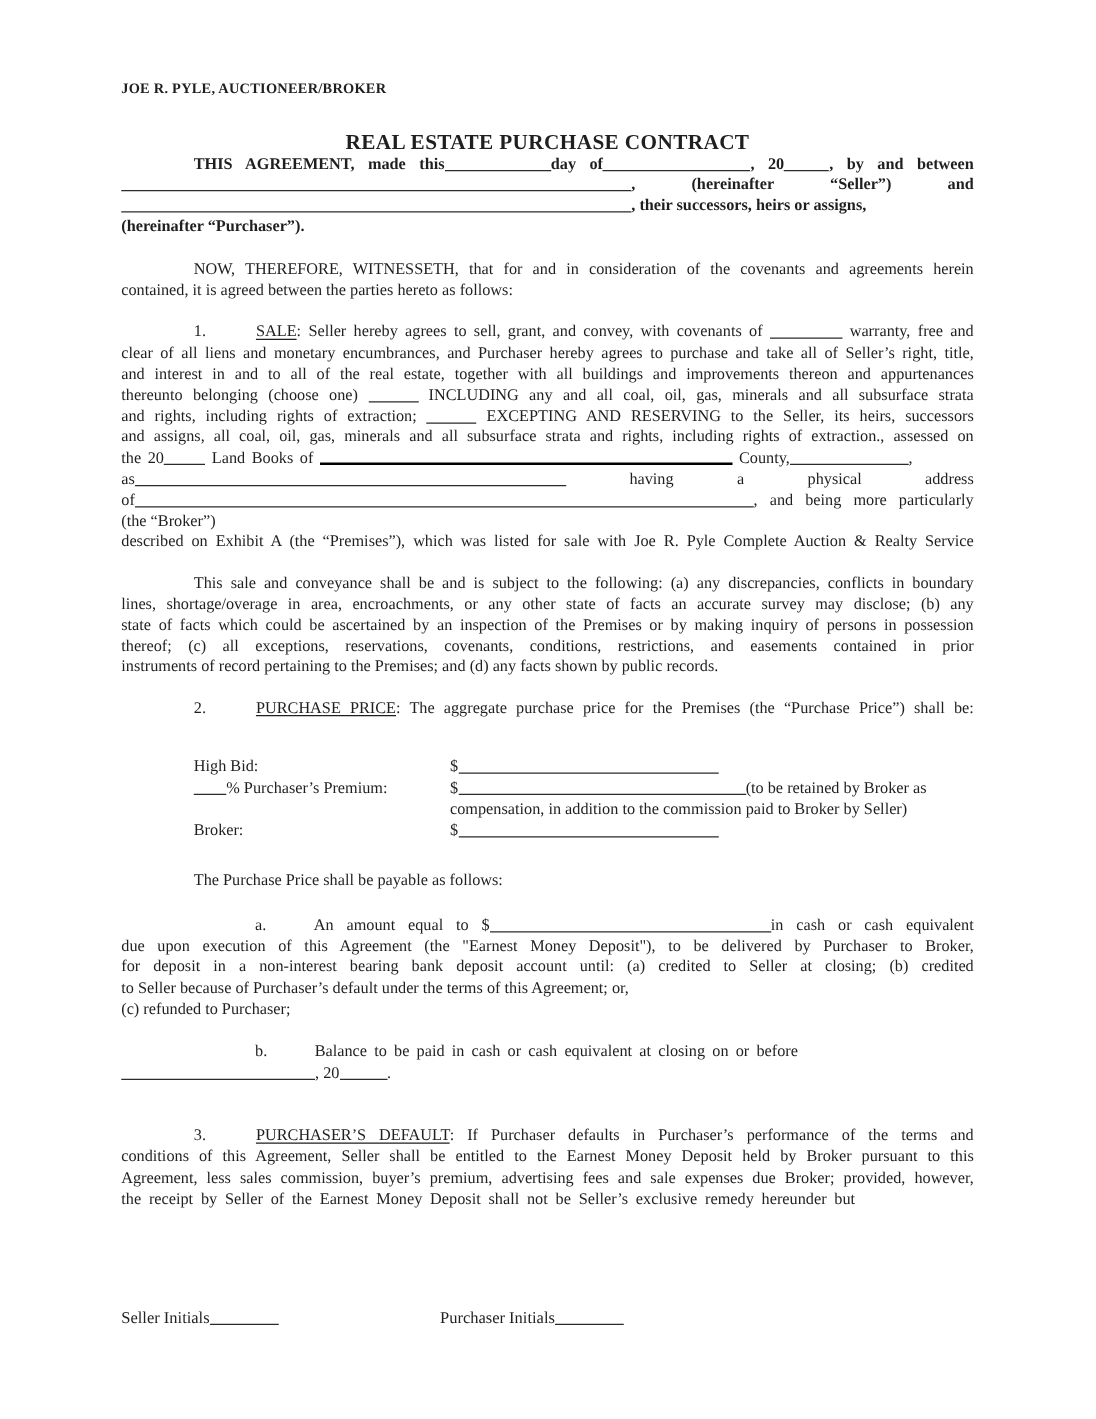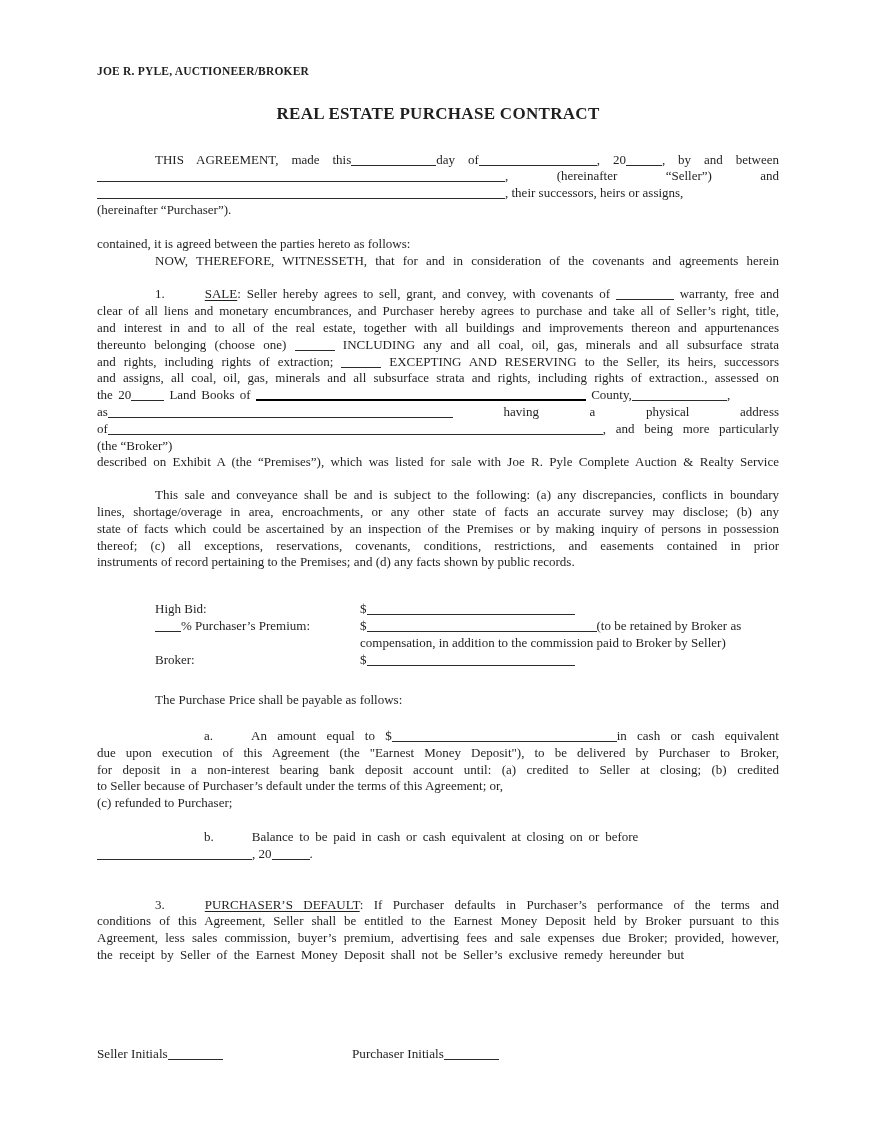--- a/index.html
+++ b/index.html
@@ -31,49 +31,52 @@
 <body>
 
 <div class="page">
   <div class="content" id="doc-content">
       <div class="block broker" style="margin-top: 0px;">
         <div class="line"><span>JOE R. PYLE, AUCTIONEER/BROKER</span></div>
       </div>
       <div class="block title" style="margin-top: 26px;">
         <div class="line"><span>REAL ESTATE PURCHASE CONTRACT</span></div>
       </div>
-      <div class="block" style="margin-top: 29px;">
+      <div class="block" style=" font-weight: bold;">
         <div class="line j"><span class="gap" style="width: 58px;"></span><span>THIS AGREEMENT, made this</span><span class="blank" style="width: 85px;"></span><span>day of</span><span class="blank" style="width: 118px;"></span><span>, 20</span><span class="blank" style="width: 36px;"></span><span>, by and between</span></div>
         <div class="line j"><span class="blank" style="width: 408px;"></span><span>, (hereinafter “Seller”) and</span></div>
         <div class="line"><span class="blank" style="width: 408px;"></span><span>, their successors, heirs or assigns,</span></div>
         <div class="line"><span>(hereinafter “Purchaser”).</span></div>
       </div>
       <div class="block" style="margin-top: 17px;">
+        <div class="line j"><span class="gap" style="width: 58px;"></span><span>NOW, THEREFORE, WITNESSETH, that for and in consideration of the covenants and agreements herein</span></div>
         <div class="line"><span>contained, it is agreed between the parties hereto as follows:</span></div>
-        <div class="line j"><span class="gap" style="width: 58px;"></span><span>NOW, THEREFORE, WITNESSETH, that for and in consideration of the covenants and agreements herein</span></div>
       </div>
       <div class="block" style="margin-top: 17px;">
         <div class="line j"><span class="gap" style="width: 58px;"></span><span>1.</span><span class="gap" style="width: 40px;"></span><span class="useg">SALE</span><span>: Seller hereby agrees to sell, grant, and convey, with covenants of </span><span class="blank" style="width: 58px;"></span><span> warranty, free and</span></div>
         <div class="line j"><span>clear of all liens and monetary encumbrances, and Purchaser hereby agrees to purchase and take all of Seller’s right, title,</span></div>
         <div class="line j"><span>and interest in and to all of the real estate, together with all buildings and improvements thereon and appurtenances</span></div>
         <div class="line j"><span>thereunto belonging (choose one) </span><span class="blank" style="width: 40px;"></span><span> INCLUDING any and all coal, oil, gas, minerals and all subsurface strata</span></div>
         <div class="line j"><span>and rights, including rights of extraction; </span><span class="blank" style="width: 40px;"></span><span> EXCEPTING AND RESERVING to the Seller, its heirs, successors</span></div>
         <div class="line j"><span>and assigns, all coal, oil, gas, minerals and all subsurface strata and rights, including rights of extraction., assessed on</span></div>
         <div class="line" style="word-spacing: 2px;"><span>the 20</span><span class="blank" style="width: 33px;"></span><span> Land Books of </span><span class="blank bb" style="width: 330px;"></span><span> County,</span><span class="blank" style="width: 95px;"></span><span>,</span></div>
         <div class="line j"><span>as</span><span class="blank" style="width: 345px;"></span><span> having a physical address</span></div>
         <div class="line j"><span>of</span><span class="blank" style="width: 495px;"></span><span>, and being more particularly</span></div>
         <div class="line"><span>(the “Broker”)</span></div>
         <div class="line j"><span>described on Exhibit A (the “Premises”), which was listed for sale with Joe R. Pyle Complete Auction &amp; Realty Service</span></div>
       </div>
       <div class="block" style="margin-top: 16px;">
         <div class="line j"><span class="gap" style="width: 58px;"></span><span>This sale and conveyance shall be and is subject to the following: (a) any discrepancies, conflicts in boundary</span></div>
         <div class="line j"><span>lines, shortage/overage in area, encroachments, or any other state of facts an accurate survey may disclose; (b) any</span></div>
         <div class="line j"><span>state of facts which could be ascertained by an inspection of the Premises or by making inquiry of persons in possession</span></div>
         <div class="line j"><span>thereof; (c) all exceptions, reservations, covenants, conditions, restrictions, and easements contained in prior</span></div>
         <div class="line"><span>instruments of record pertaining to the Premises; and (d) any facts shown by public records.</span></div>
+      </div>
+      <div class="block" style="margin-top: 16px;">
+        <div class="line j"><span class="gap" style="width: 58px;"></span><span>2.</span><span class="gap" style="width: 40px;"></span><span class="useg">PURCHASE PRICE</span><span>: The aggregate purchase price for the Premises (the “Purchase Price”) shall be:</span></div>
       </div>
       <div class="block" style="margin-top: 29px;">
         <div class="prow">
           <div class="plabel"><span class="gap" style="width: 58px;"></span><span>High Bid:</span></div>
           <div class="pval"><span>$</span><span class="blank" style="width: 208px;"></span></div>
         </div>
         <div class="prow">
           <div class="plabel"><span class="gap" style="width: 58px;"></span><span class="blank" style="width: 26px;"></span><span>% Purchaser’s Premium:</span></div>
           <div class="pval"><span>$</span><span class="blank" style="width: 230px;"></span><span>(to be retained by Broker as</span></div>
         </div>

